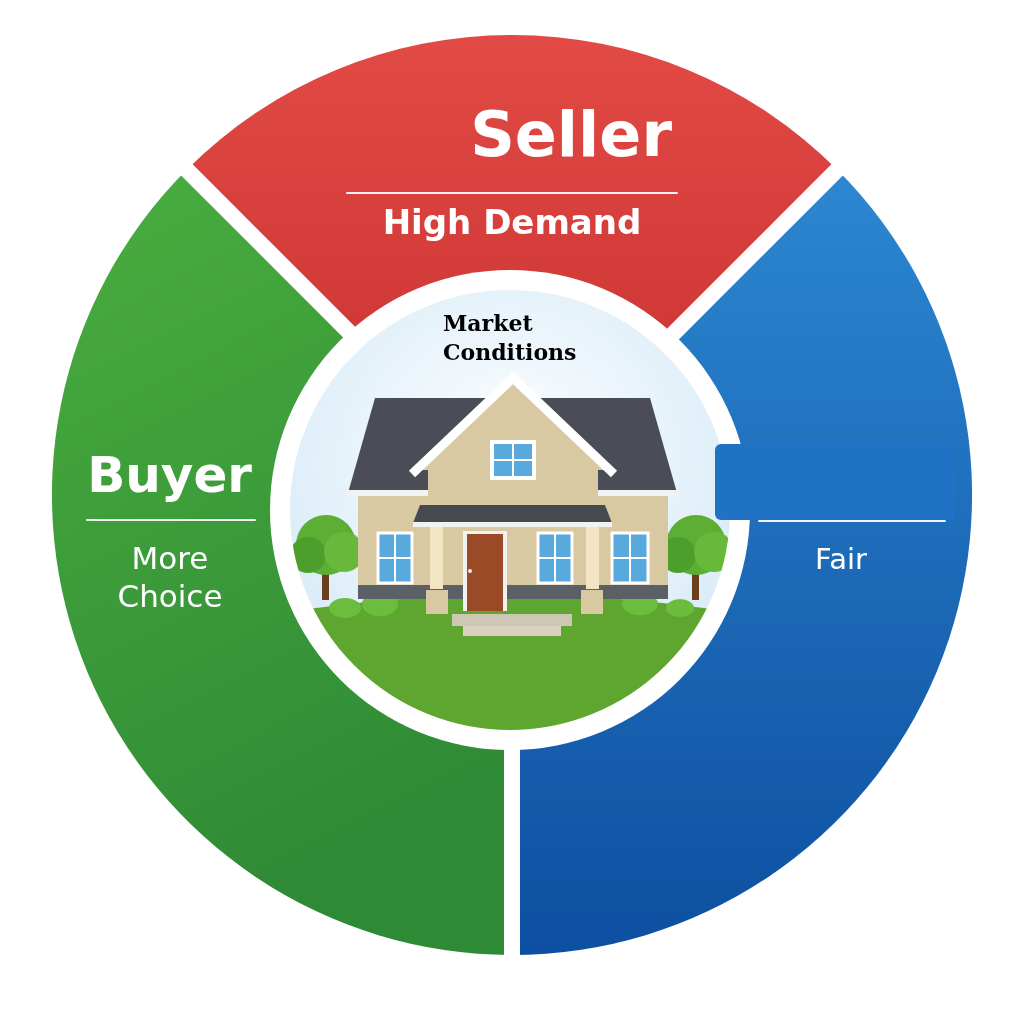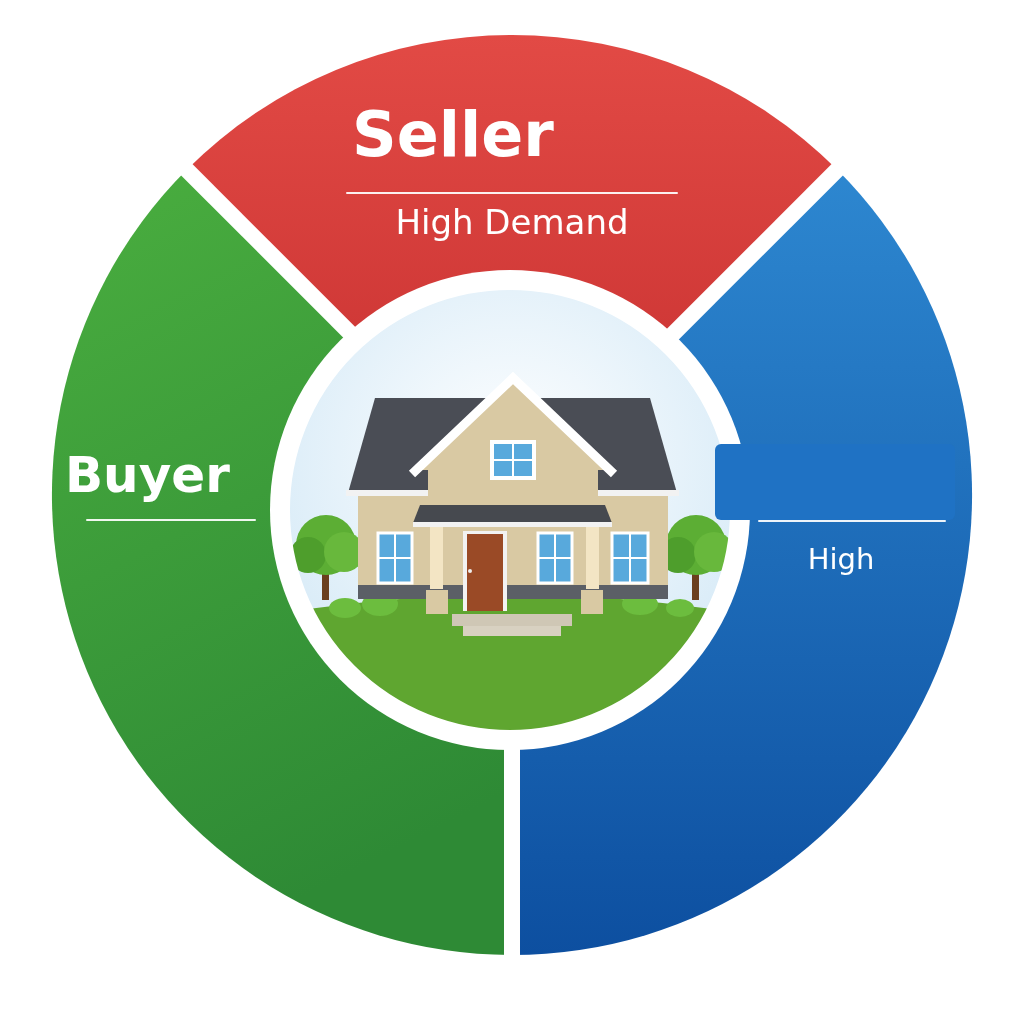--- a/index.html
+++ b/index.html
@@ -1,19 +1,19 @@
 <!DOCTYPE html>
 <html><head>
 <meta charset="utf-8">
 <style>
   html, body { margin:0; padding:0; background:#ffffff; }
   body { width:1024px; height:1024px; position:relative; overflow:hidden;
          font-family:"DejaVu Sans", "Liberation Sans", sans-serif; }
   #stage { position:absolute; left:0; top:0; width:1024px; height:1024px; }
-  .seg-title { position:absolute; color:#fff; font-weight:bold; text-align:left; white-space:nowrap; }
+  .seg-title { position:absolute; color:#fff; font-weight:bold; text-align:right; white-space:nowrap; }
   .seg-sub   { position:absolute; color:#fff; text-align:center; line-height:1.22; }
   .seg-rule  { position:absolute; height:2px; background:rgba(255,255,255,0.92); border-radius:2px; }
   #center-title { position:absolute; font-family:"DejaVu Serif","Liberation Serif",serif;
                   font-weight:bold; color:#000; font-size:22px; line-height:1.3; }
 </style>
 </head>
 <body>
 
 <div id="stage">
   <svg width="1024" height="1024" viewBox="0 0 1024 1024">
@@ -124,26 +124,34 @@
       <rect x="463" y="626" width="98" height="10" fill="#d8d1c1"></rect>
     </g>
     <circle cx="510" cy="510" r="222" fill="none" stroke="#ffffff" stroke-width="4"></circle>
 
     <rect x="715" y="444" width="240" height="76" rx="6" fill="#1f72c4"></rect>
   </svg>
 
   
   <div class="seg-title" style="left:352px;top:98px;width:320px;font-size:62px;">Seller</div>
   <div class="seg-rule" style="left:346px;top:192px;width:332px;transform:rotate(0deg);"></div>
-  <div class="seg-sub" style="left:352px;top:202px;width:320px;font-size:34px;">High Demand</div>
+  <div class="seg-sub" style="left:352px;top:202px;width:320px;font-size:34px;font-weight:bold;">High Demand</div>
 
   
-  <div class="seg-title" style="left:65px;top:446px;width:180px;font-size:50px;">Buyer</div>
+  <div class="seg-title" style="left:72px;top:446px;width:180px;font-size:50px;">Buyer</div>
   <div class="seg-rule" style="left:86px;top:519px;width:170px;"></div>
+  <div class="seg-sub" style="left:80px;top:540px;width:180px;font-size:31px;">
+    <div>More</div>
+    <div>Choice</div>
+  </div>
 
   
   <div class="seg-rule" style="left:758px;top:520px;width:188px;"></div>
   <div class="seg-sub" style="left:736px;top:542px;width:210px;font-size:29px;">
-    <div>High</div>
+    <div>Fair</div>
   </div>
 
   
+  <div id="center-title" style="left:443px;top:309px;">
+    <div>Market</div>
+    <div>Conditions</div>
+  </div>
 </div>
 
 </body></html>

